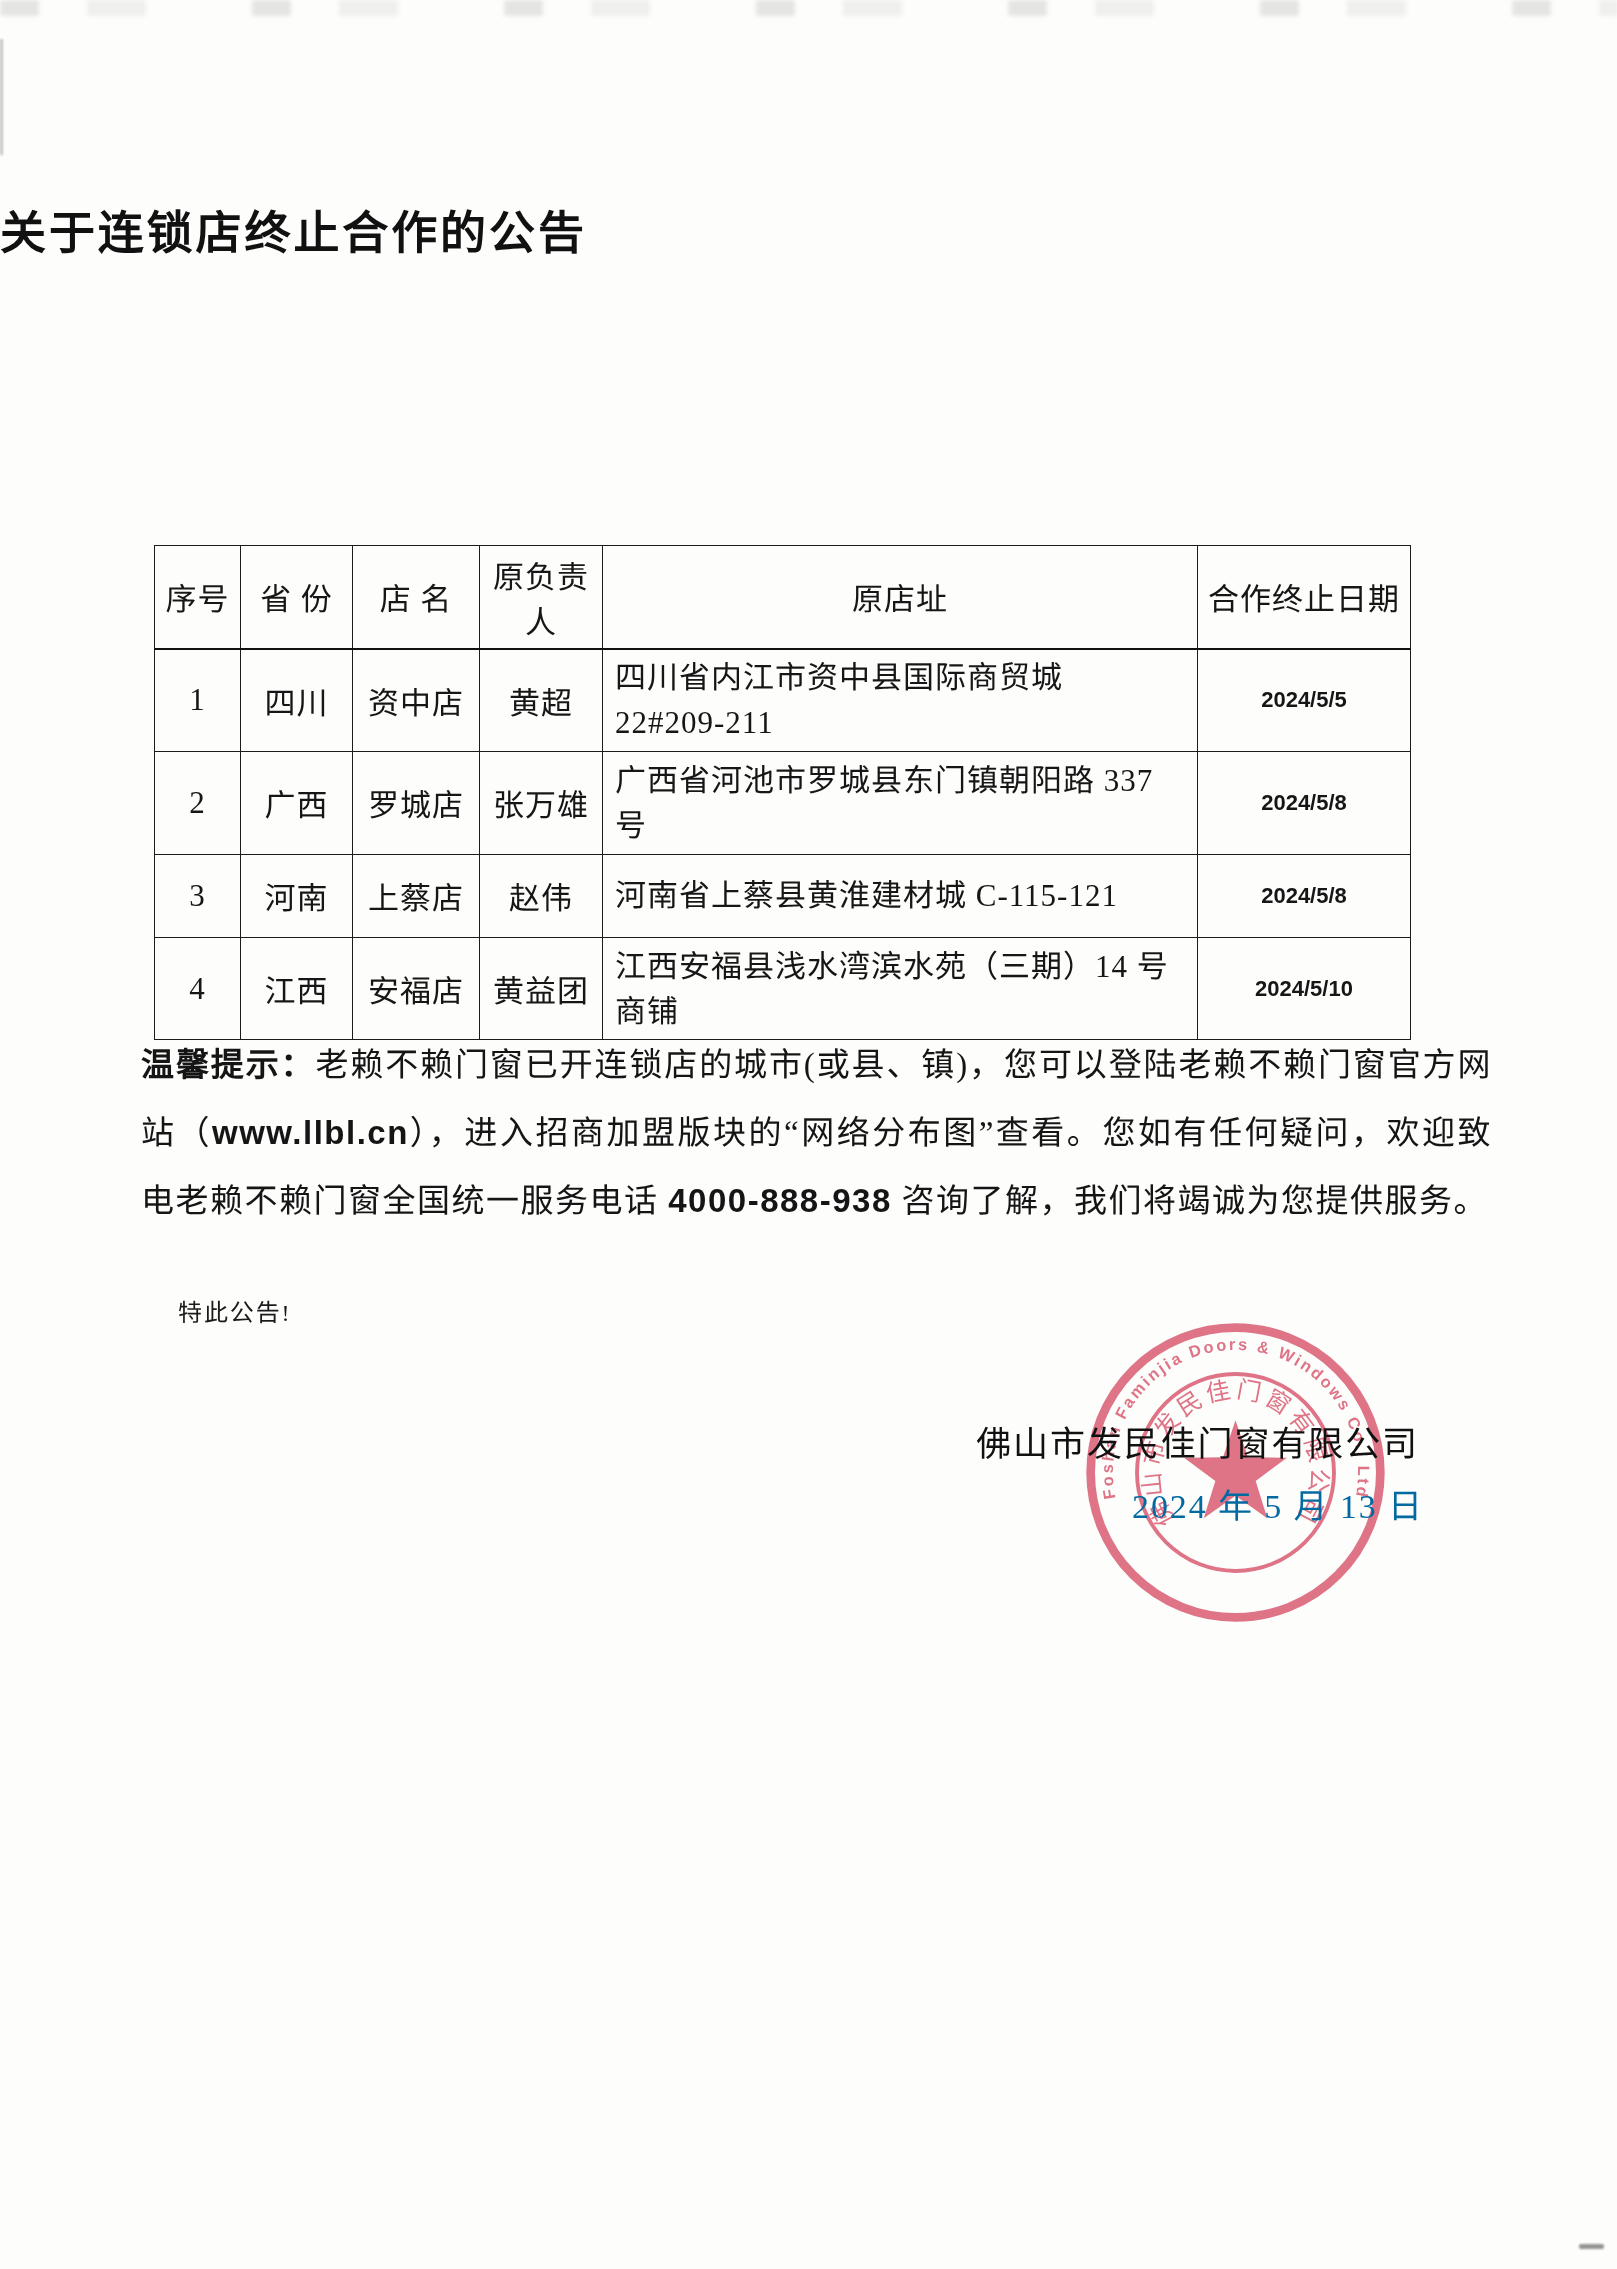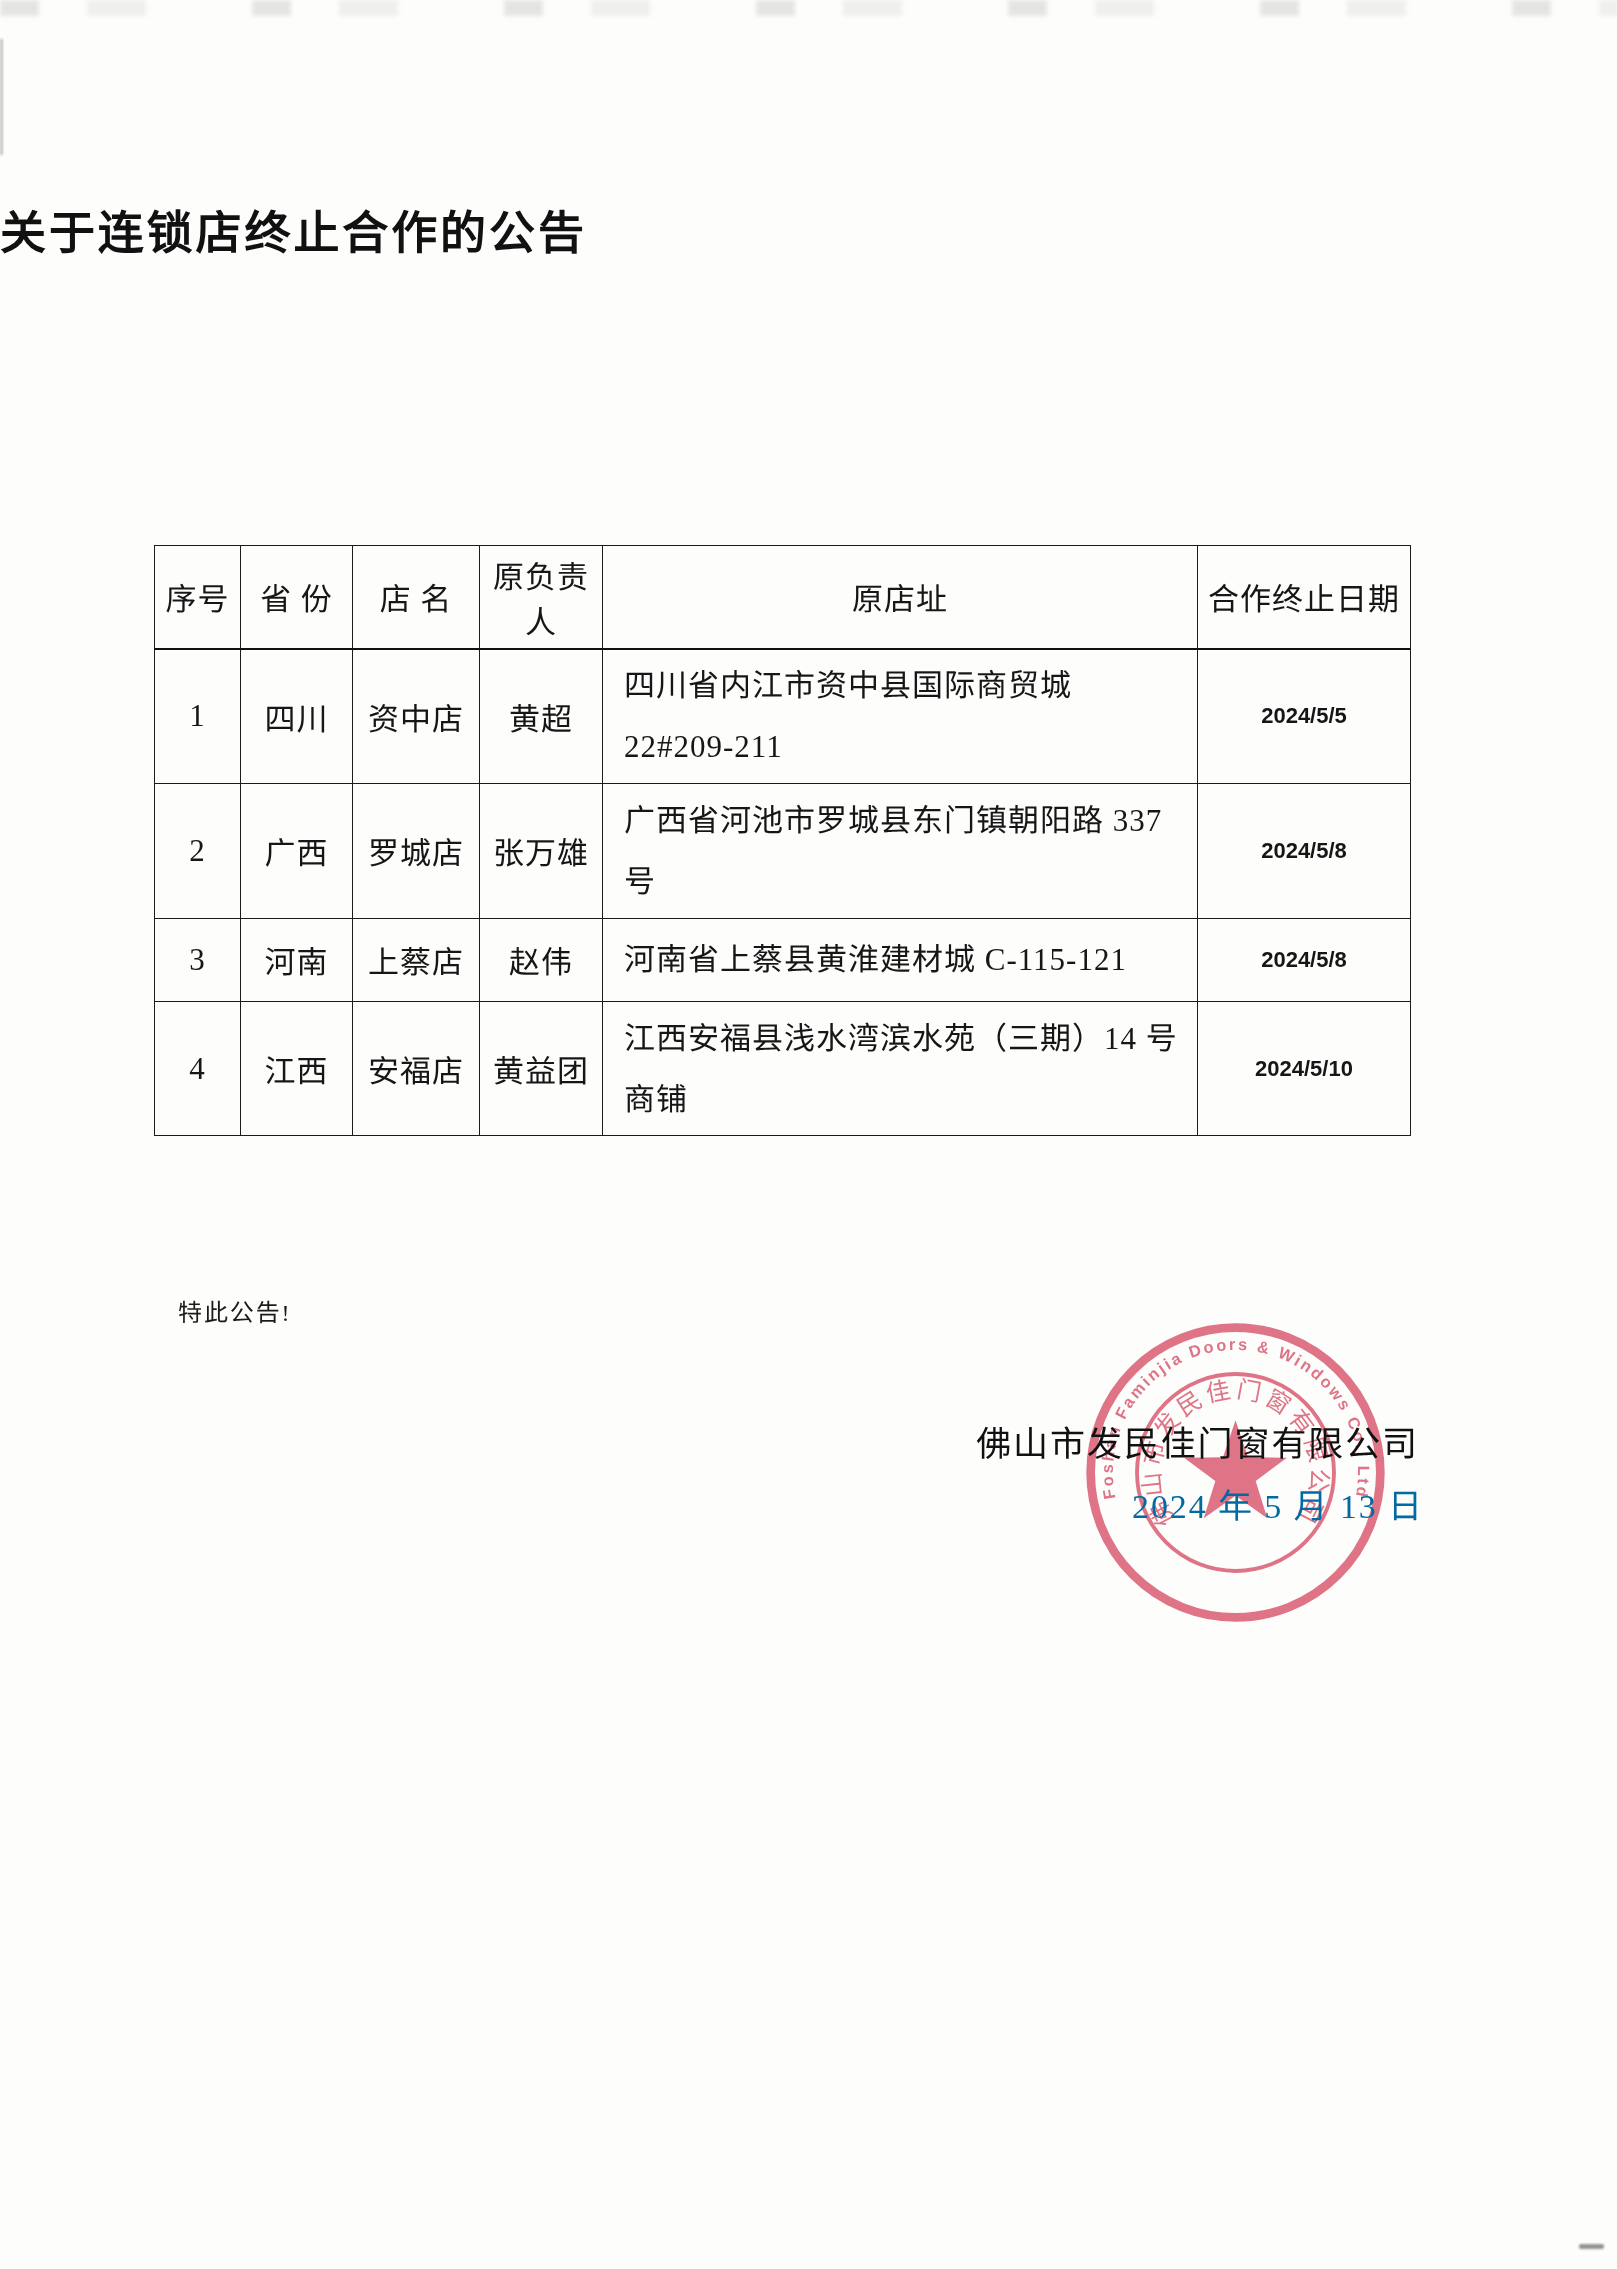--- a/index.html
+++ b/index.html
@@ -58,22 +58,22 @@
     border:1.9px solid #1c1c1c;
     text-align:center;vertical-align:middle;
     padding:5.8px 7.8px;
     font-weight:normal;
     letter-spacing:1px;
   }
   table.stores thead th{height:72px;}
   table.stores thead tr{border-bottom:2.9px solid #111;}
   table.stores tbody tr{height:83px;}
   table.stores td.c-addr{
-    text-align:left;padding-left:21px;
-    white-space:pre-line;line-height:61px;
+    text-align:left;padding-left:12px;
+    white-space:pre-line;line-height:45px;
   }
   table.stores td.c-date{
     font-family:"Liberation Sans", sans-serif;
     font-weight:bold;font-size:22px;letter-spacing:0;
   }
   .tip{
     position:absolute;top:1032px;left:141px;width:1351px;
     font-size:33px;line-height:67px;letter-spacing:1.5px;
     text-align:justify;margin:0;color:#151515;
   }
@@ -163,20 +163,21 @@
           <td class="c-prov">江西</td>
           <td class="c-store">安福店</td>
           <td class="c-owner">黄益团</td>
           <td class="c-addr">江西安福县浅水湾滨水苑（三期）14 号
 商铺</td>
           <td class="c-date">2024/5/10</td>
         </tr>
       </tbody>
   </table>
 
+  <p class="tip"><span class="bz">温馨提示：</span><span>老赖不赖门窗已开连锁店的城市(或县、镇)，您可以登陆老赖不赖门窗官方网站（</span><span class="b">www.llbl.cn</span><span>），进入招商加盟版块的“网络分布图”查看。您如有任何疑问，欢迎致电老赖不赖门窗全国统一服务电话 </span><span class="b">4000-888-938</span><span> 咨询了解，我们将竭诚为您提供服务。</span></p>
 
   <p class="closing">特此公告!</p>
 
   <div class="company">佛山市发民佳门窗有限公司</div>
   <div class="issue-date">2024 年 5 月 13 日</div>
 
   <svg class="stamp" viewBox="0 0 320 320">
     <g fill="none" stroke="#d9566e">
       <circle cx="160" cy="160" r="150" stroke-width="9"></circle>
       <circle cx="160" cy="160" r="102" stroke-width="4"></circle>

